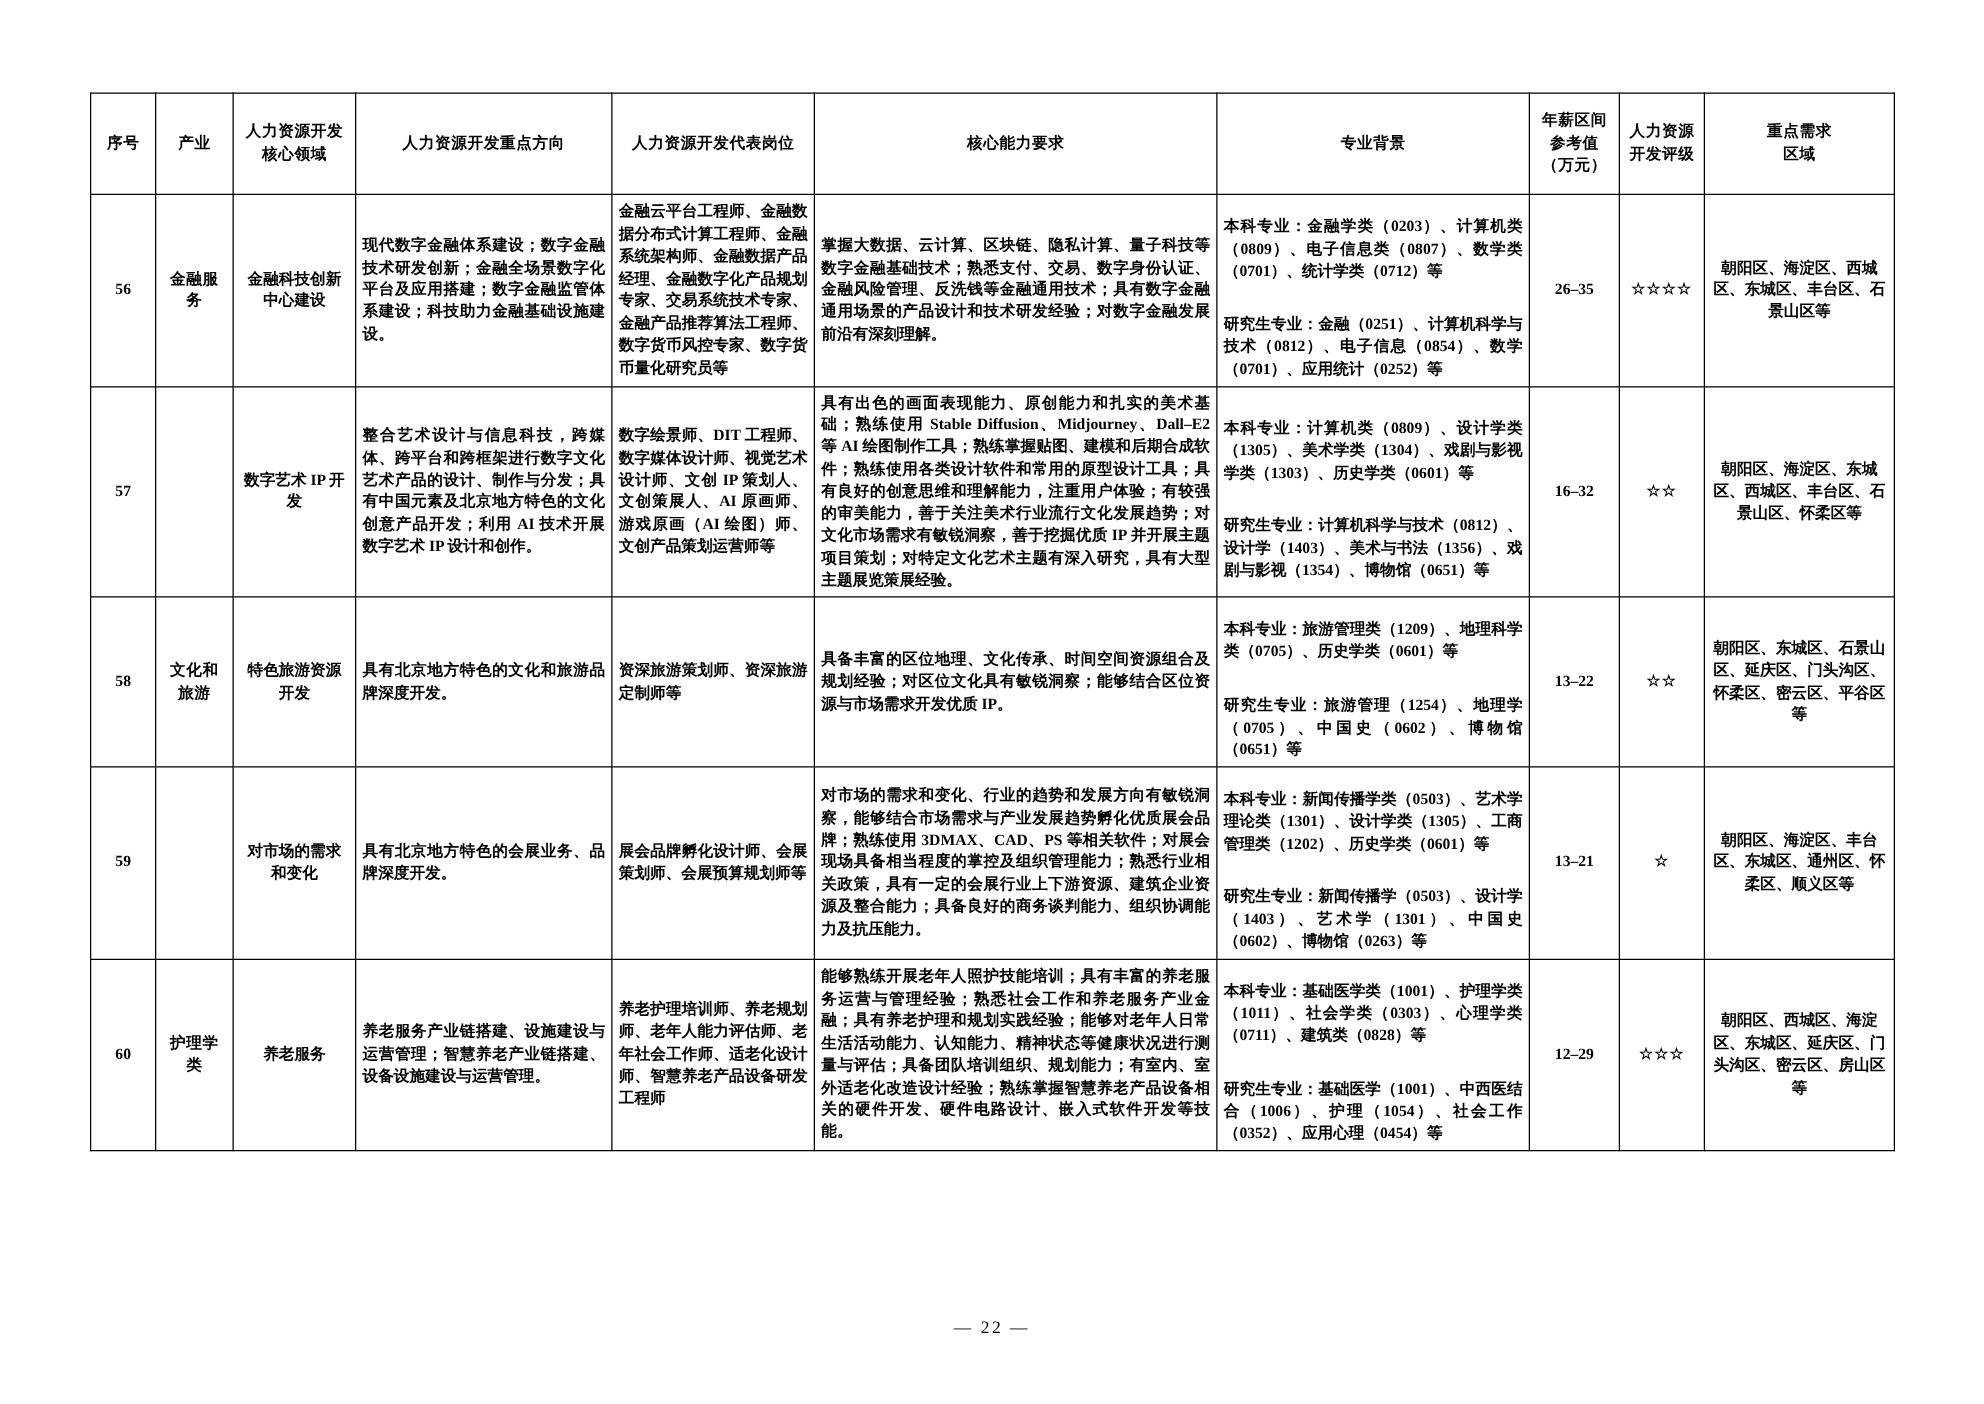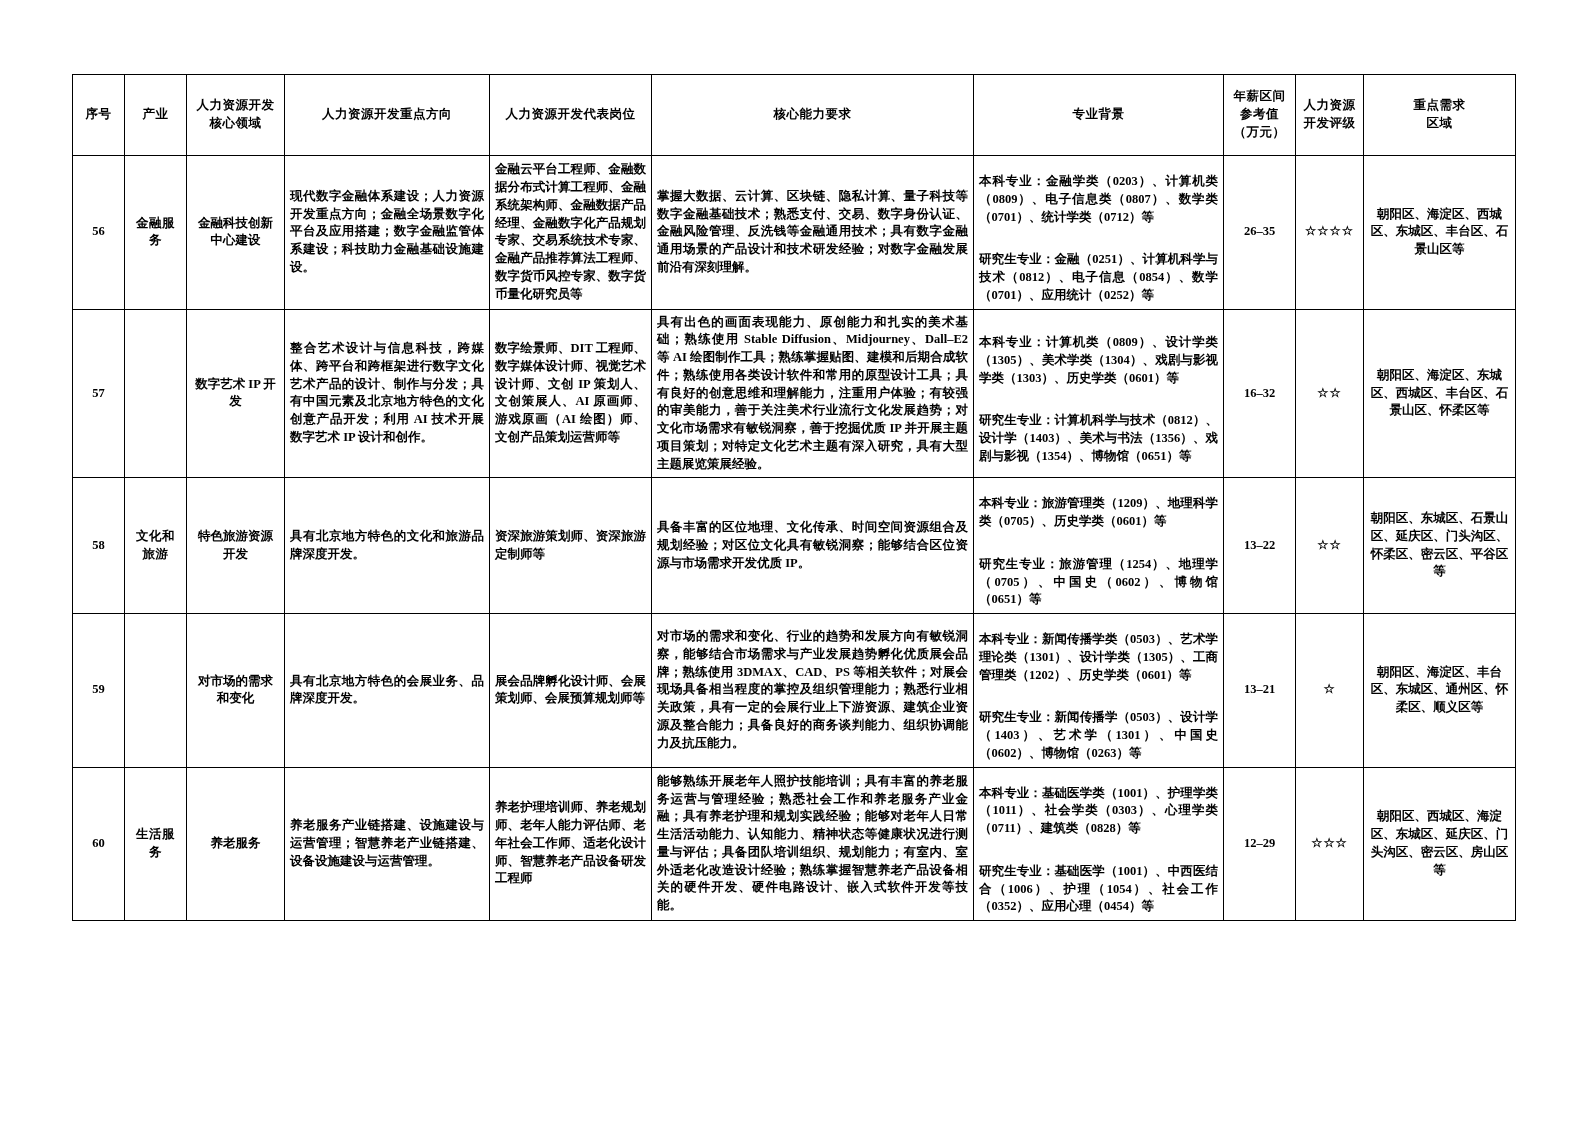--- a/index.html
+++ b/index.html
@@ -138,21 +138,21 @@
           <span class="hdr-line">区域</span>
         </th>
       </tr>
     </thead>
     <tbody>
 
       <tr>
         <td class="c-seq">56</td>
         <td class="c-industry">金融服务</td>
         <td class="c-core">金融科技创新中心建设</td>
-        <td class="c-dir">现代数字金融体系建设；人力资源开发重点方向；金融全场景数字化平台及应用搭建；数字金融监管体系建设；科技助力金融基础设施建设。</td>
+        <td class="c-dir">现代数字金融体系建设；数字金融技术研发创新；金融全场景数字化平台及应用搭建；数字金融监管体系建设；科技助力金融基础设施建设。</td>
         <td class="c-post">金融云平台工程师、金融数据分布式计算工程师、金融系统架构师、金融数据产品经理、金融数字化产品规划专家、交易系统技术专家、金融产品推荐算法工程师、数字货币风控专家、数字货币量化研究员等</td>
         <td class="c-ability">掌握大数据、云计算、区块链、隐私计算、量子科技等数字金融基础技术；熟悉支付、交易、数字身份认证、金融风险管理、反洗钱等金融通用技术；具有数字金融通用场景的产品设计和技术研发经验；对数字金融发展前沿有深刻理解。</td>
         <td class="c-major">
           <span class="major-block">本科专业：金融学类（0203）、计算机类（0809）、电子信息类（0807）、数学类（0701）、统计学类（0712）等</span>
           <span class="major-gap"></span>
           <span class="major-block">研究生专业：金融（0251）、计算机科学与技术（0812）、电子信息（0854）、数学（0701）、应用统计（0252）等</span>
         </td>
         <td class="c-salary">26–35</td>
         <td class="c-grade">☆☆☆☆</td>
         <td class="c-region">朝阳区、海淀区、西城区、东城区、丰台区、石景山区等</td>
@@ -204,31 +204,32 @@
           <span class="major-gap"></span>
           <span class="major-block">研究生专业：新闻传播学（0503）、设计学（1403）、艺术学（1301）、中国史（0602）、博物馆（0263）等</span>
         </td>
         <td class="c-salary">13–21</td>
         <td class="c-grade">☆</td>
         <td class="c-region">朝阳区、海淀区、丰台区、东城区、通州区、怀柔区、顺义区等</td>
       </tr>
 
       <tr>
         <td class="c-seq">60</td>
-        <td class="c-industry">生活服务</td>
+        <td class="c-industry">护理学类</td>
         <td class="c-core">养老服务</td>
         <td class="c-dir">养老服务产业链搭建、设施建设与运营管理；智慧养老产业链搭建、设备设施建设与运营管理。</td>
         <td class="c-post">养老护理培训师、养老规划师、老年人能力评估师、老年社会工作师、适老化设计师、智慧养老产品设备研发工程师</td>
         <td class="c-ability">能够熟练开展老年人照护技能培训；具有丰富的养老服务运营与管理经验；熟悉社会工作和养老服务产业金融；具有养老护理和规划实践经验；能够对老年人日常生活活动能力、认知能力、精神状态等健康状况进行测量与评估；具备团队培训组织、规划能力；有室内、室外适老化改造设计经验；熟练掌握智慧养老产品设备相关的硬件开发、硬件电路设计、嵌入式软件开发等技能。</td>
         <td class="c-major">
           <span class="major-block">本科专业：基础医学类（1001）、护理学类（1011）、社会学类（0303）、心理学类（0711）、建筑类（0828）等</span>
           <span class="major-gap"></span>
           <span class="major-block">研究生专业：基础医学（1001）、中西医结合（1006）、护理（1054）、社会工作（0352）、应用心理（0454）等</span>
         </td>
         <td class="c-salary">12–29</td>
         <td class="c-grade">☆☆☆</td>
         <td class="c-region">朝阳区、西城区、海淀区、东城区、延庆区、门头沟区、密云区、房山区等</td>
       </tr>
     </tbody>
   </table>
 
+  <div class="page-number">— 22 —</div>
 
 </div>
 
 </body></html>

